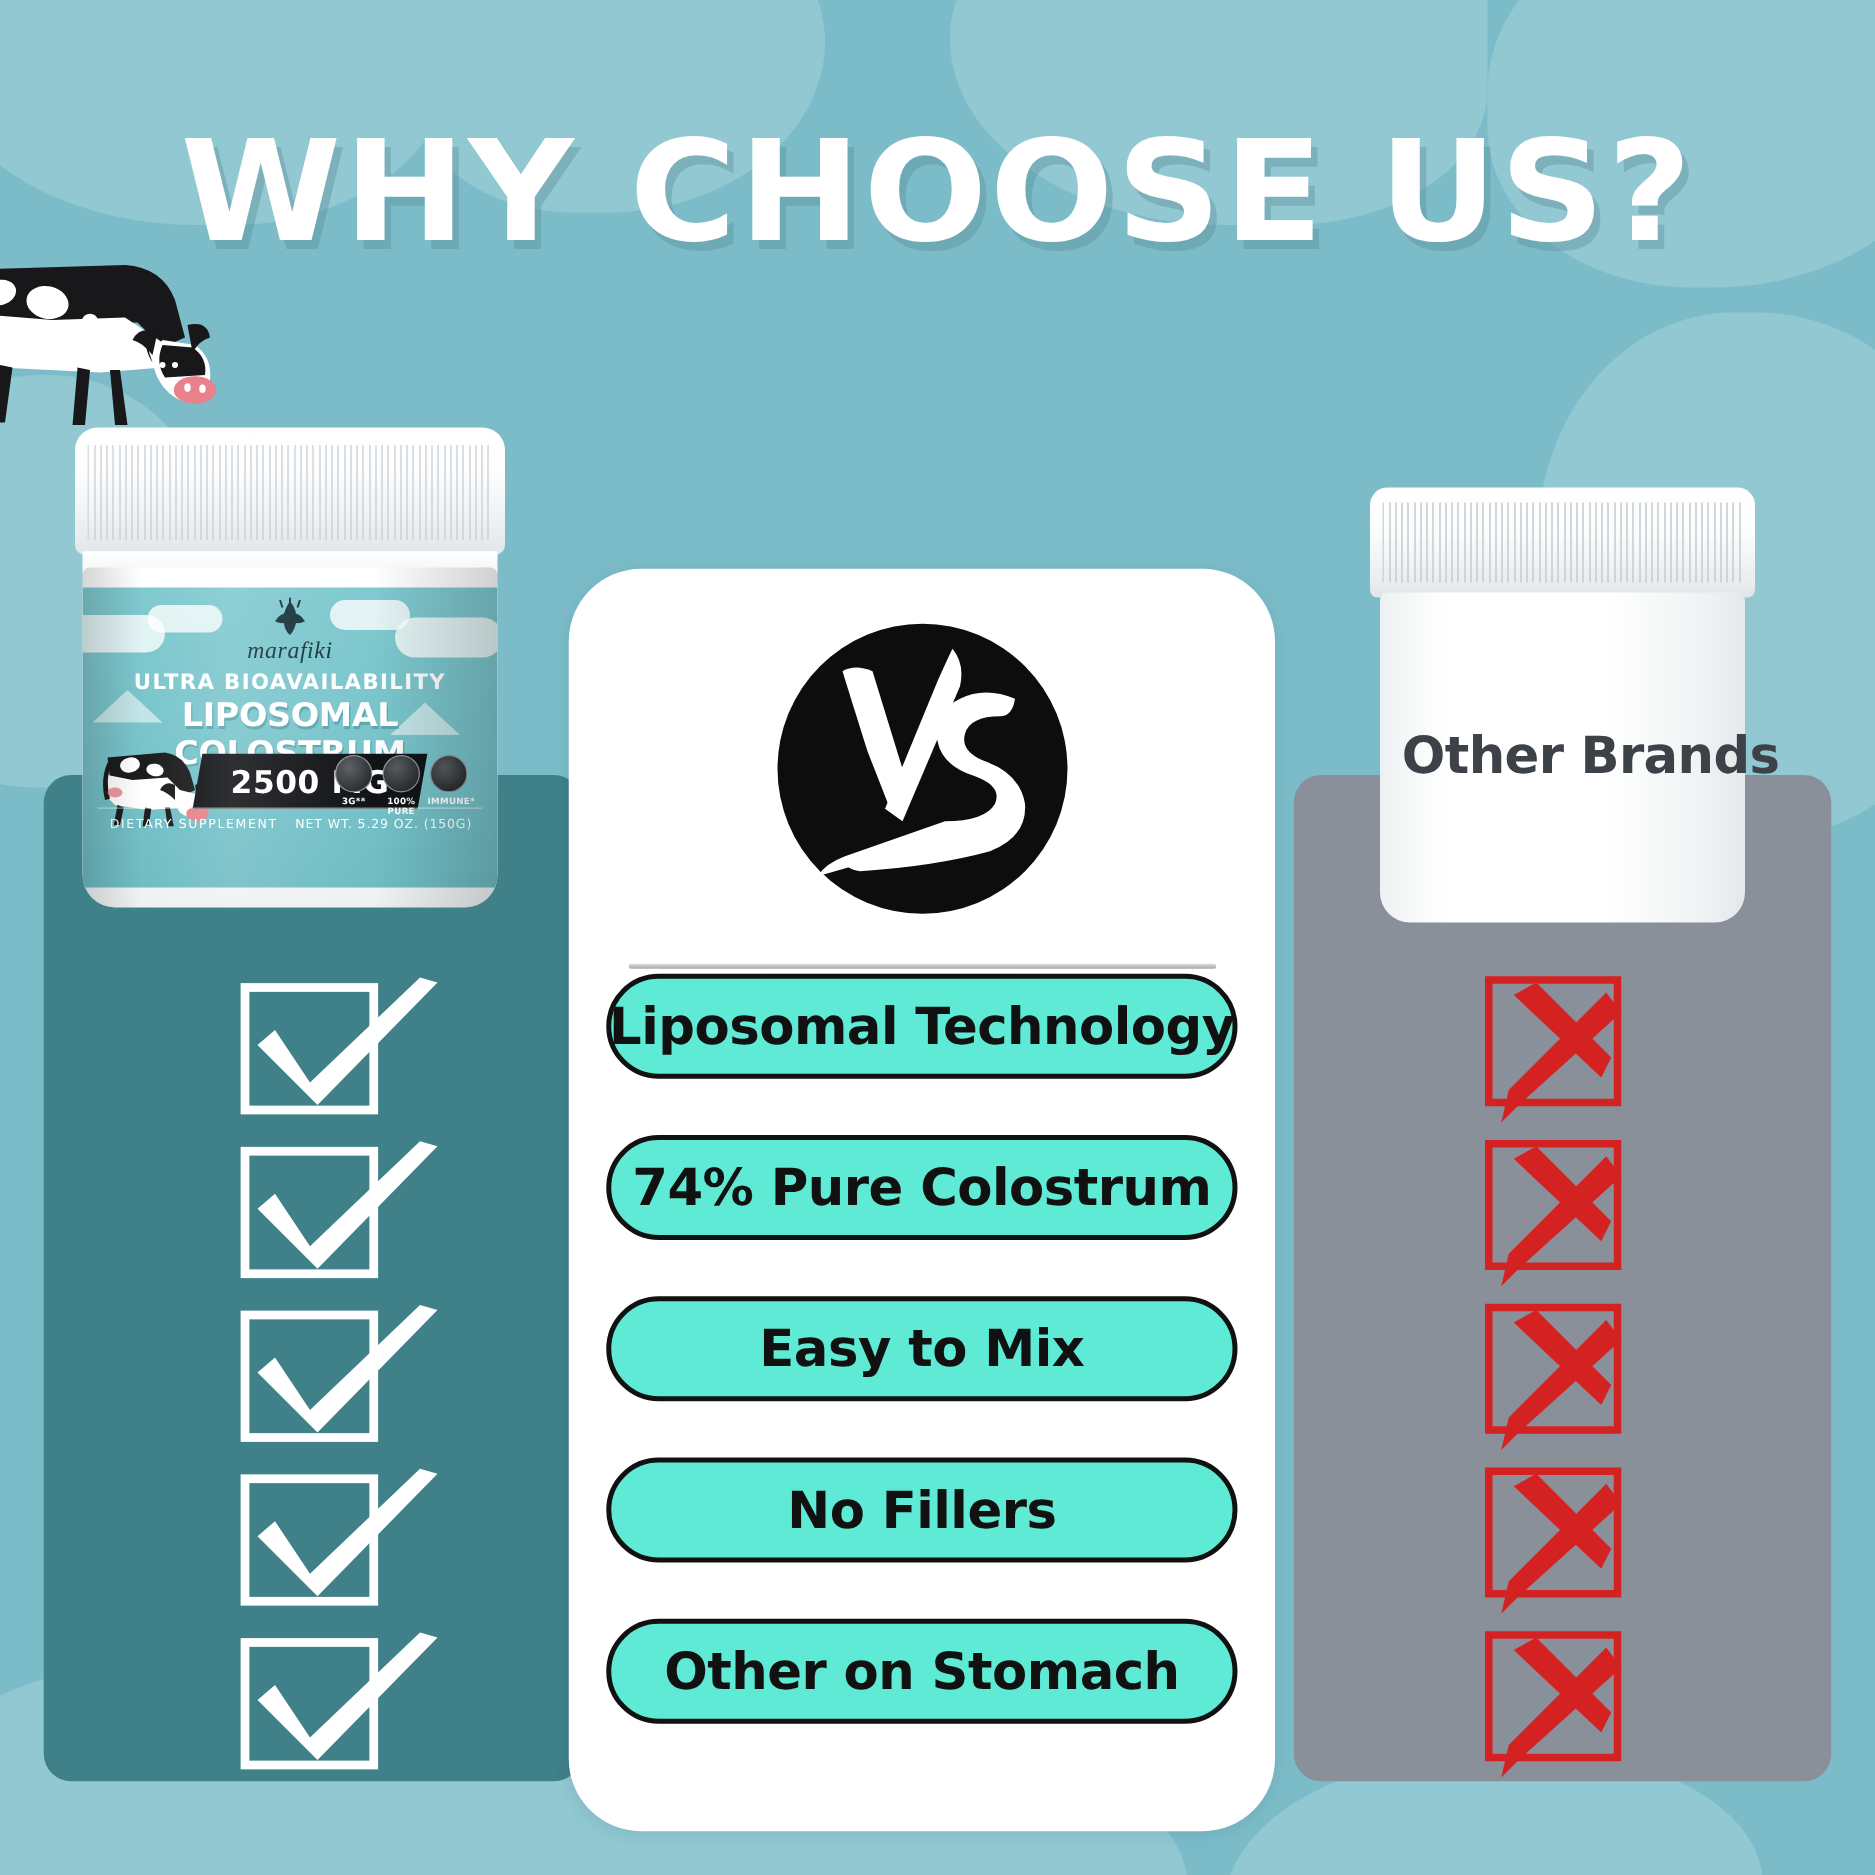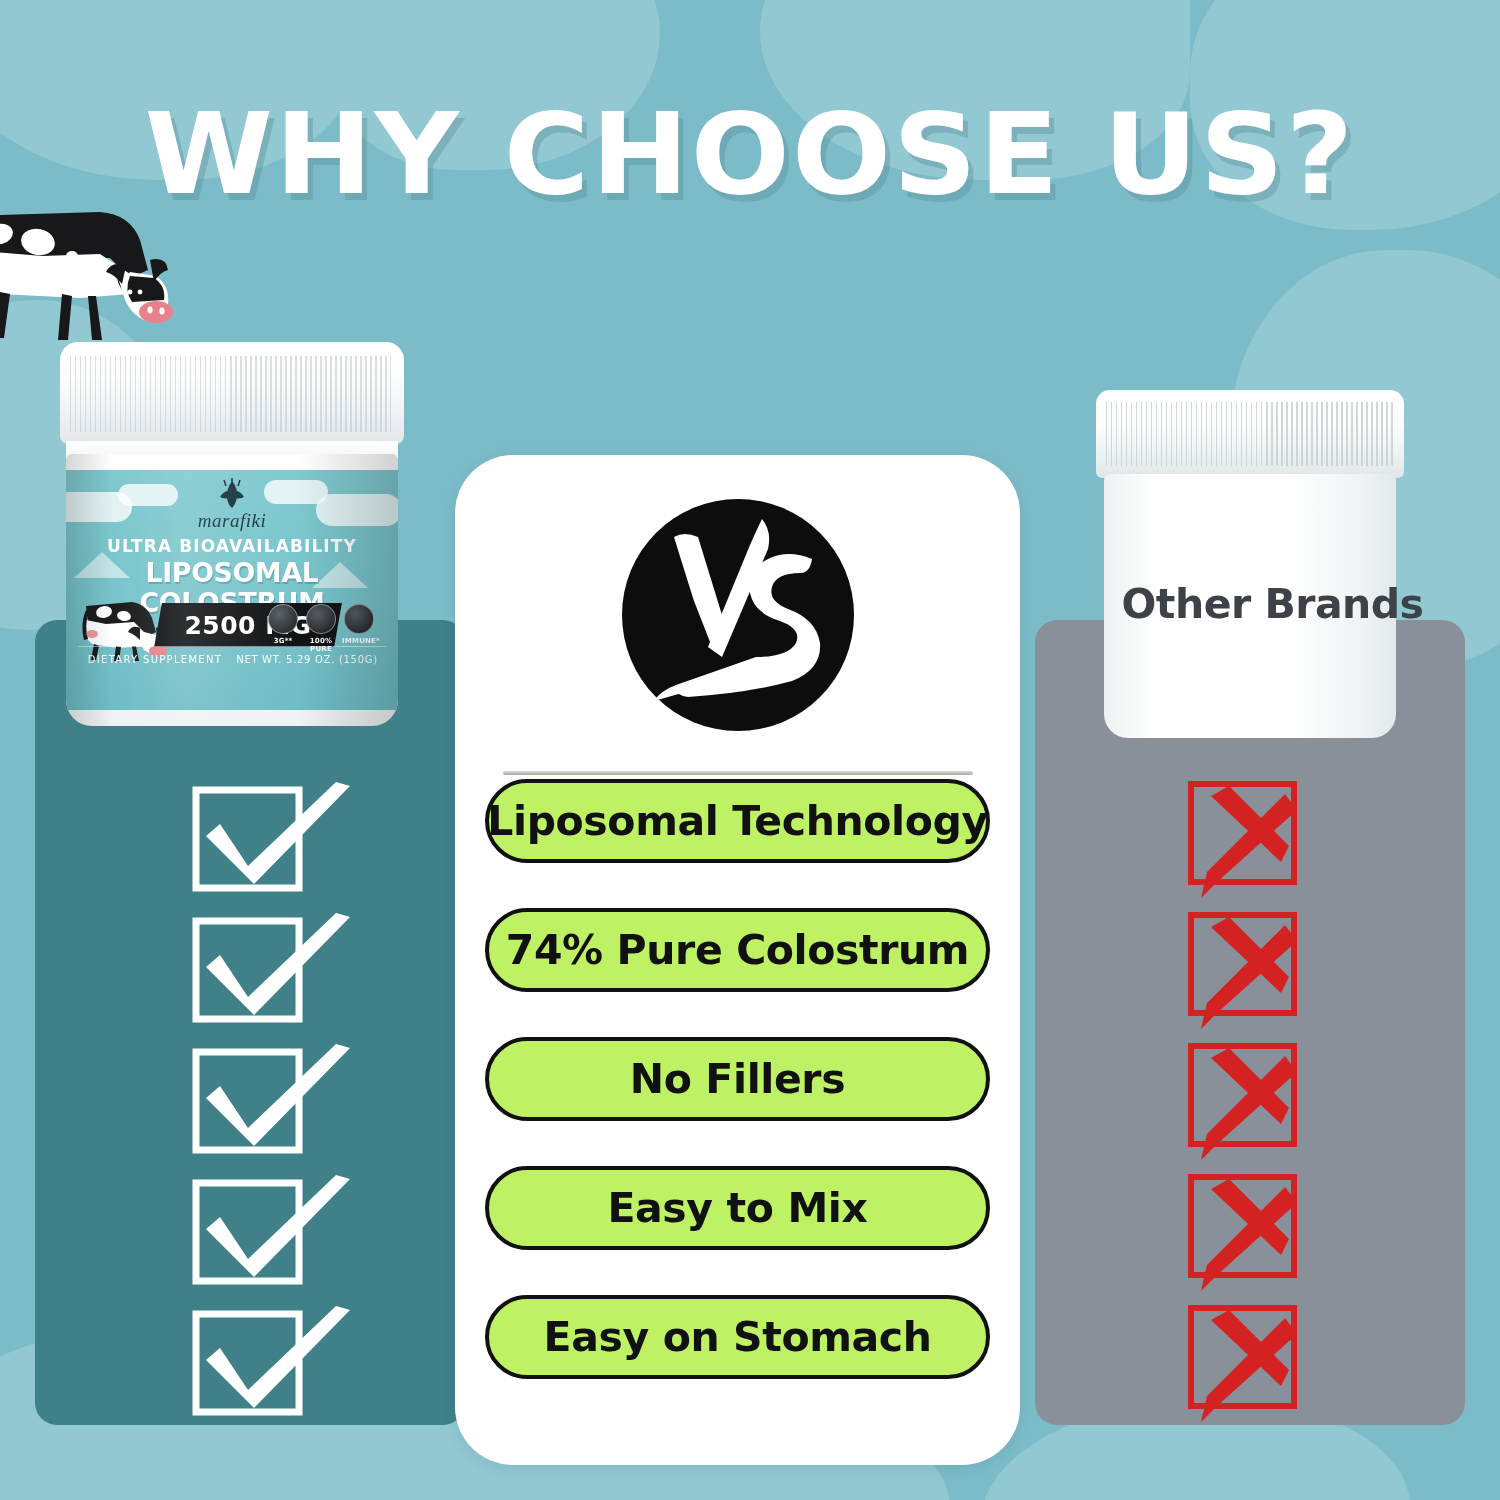--- a/index.html
+++ b/index.html
@@ -183,21 +183,21 @@
     border-radius:2px;
   }
   #pill-list { position:absolute; left:30px; top:324px; width:505px; }
   .pill {
     height:84px; margin-bottom:45px;
     border:4px solid #111111; border-radius:44px;
     display:flex; align-items:center; justify-content:center;
     font-family:"DejaVu Sans", sans-serif;
     font-weight:bold; font-size:41px; color:#111111;
     letter-spacing:-.4px; white-space:nowrap;
-    background:#bef264;
+    background:#5eead4;
   }
   .pill:last-child { margin-bottom:0; }
 </style>
 </head>
 <body>
 
 <div id="stage">
 
   <div>
     <div class="blob b1"></div>
@@ -398,19 +398,19 @@
         <path d="M196 62 Q172 52 152 62 Q128 74 134 96 Q138 116 164 124 Q186 132 180 146 Q172 160 140 160 L60 188 Q58 198 72 200 Q132 196 176 184 Q206 172 204 146 Q200 122 172 112 Q152 104 156 90 Q160 76 184 76 Q194 76 196 62 Z" fill="#ffffff"></path>
         <path d="M60 188 Q44 194 38 204 Q52 200 66 196 Z" fill="#ffffff"></path>
       </svg>
     </div>
 
     <div id="pill-divider"></div>
 
     <div id="pill-list">
       <div class="pill">Liposomal Technology</div>
       <div class="pill">74% Pure Colostrum</div>
+      <div class="pill">Easy to Mix</div>
       <div class="pill">No Fillers</div>
-      <div class="pill">Easy to Mix</div>
-      <div class="pill">Easy on Stomach</div>
+      <div class="pill">Other on Stomach</div>
     </div>
   </div>
 
 </div>
 
 </body></html>

